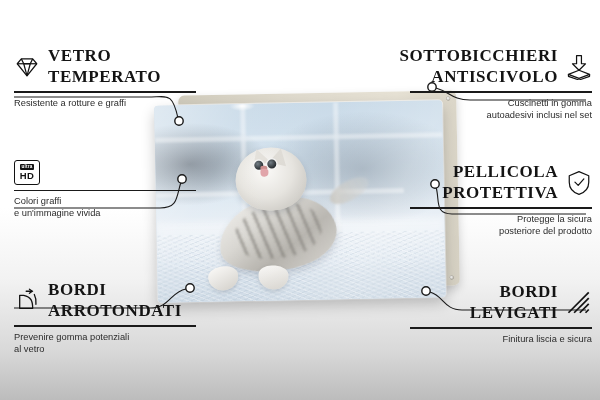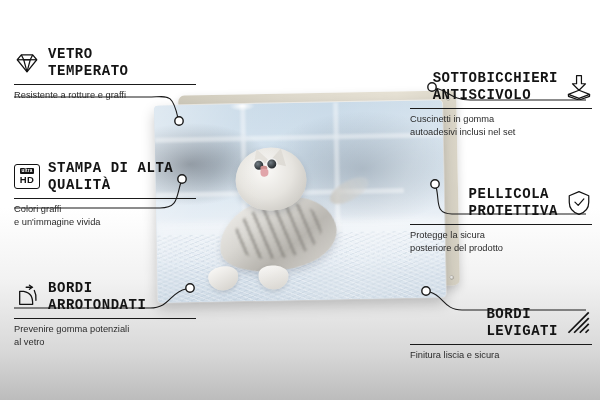--- a/index.html
+++ b/index.html
@@ -125,27 +125,27 @@
          background:radial-gradient(ellipse,rgba(255,255,255,.95),rgba(255,255,255,0) 70%);}
 
   
   svg.lines{position:absolute;left:0;top:0;width:600px;height:400px;overflow:visible;}
   svg.lines path{fill:none;stroke:#1a1a1a;stroke-width:1.1;}
   svg.lines circle{fill:#ffffff;stroke:#1a1a1a;stroke-width:1.4;}
 
   
   .feat{position:absolute;width:182px;}
   .feat.left{left:14px;text-align:left;}
-  .feat.right{right:8px;text-align:left;margin-top:24px;}
+  .feat.right{right:8px;text-align:right;}
 
   .feat-head{display:flex;align-items:center;gap:8px;}
   .feat.right .feat-head{flex-direction:row-reverse;}
   .feat-title{
-    font-family:Liberation Mono, monospace;
-    font-size:14px;font-weight:bold;letter-spacing:.55px;
+    font-family:Liberation Serif, serif;
+    font-size:17px;font-weight:bold;letter-spacing:.55px;
     color:#141414;line-height:1.22;text-transform:uppercase;
   }
   .rule{height:1.3px;background:#1a1a1a;margin:4px 0 4px 0;}
   .feat-sub{
     font-family:Liberation Sans, sans-serif;
     font-size:9.3px;color:#2b2b2b;line-height:1.3;
   }
   .icon{width:26px;height:26px;flex:0 0 26px;display:block;}
   .icon svg{display:block;width:26px;height:26px;}
 
@@ -254,24 +254,20 @@
   </div>
 
   <div class="feat left" id="f-stampa">
     <div class="feat-head">
       <span class="icon">
         <span class="hdbox">
           <span class="u">ultra</span>
           <span class="d">HD</span>
         </span>
       </span>
-      <div class="feat-title">
-        <div>STAMPA DI ALTA</div>
-        <div>QUALITÀ</div>
-      </div>
     </div>
     <div class="rule"></div>
     <div class="feat-sub">
       <div>Colori graffi</div>
       <div>e un'immagine vivida</div>
     </div>
   </div>
 
   <div class="feat left" id="f-bordi">
     <div class="feat-head">

